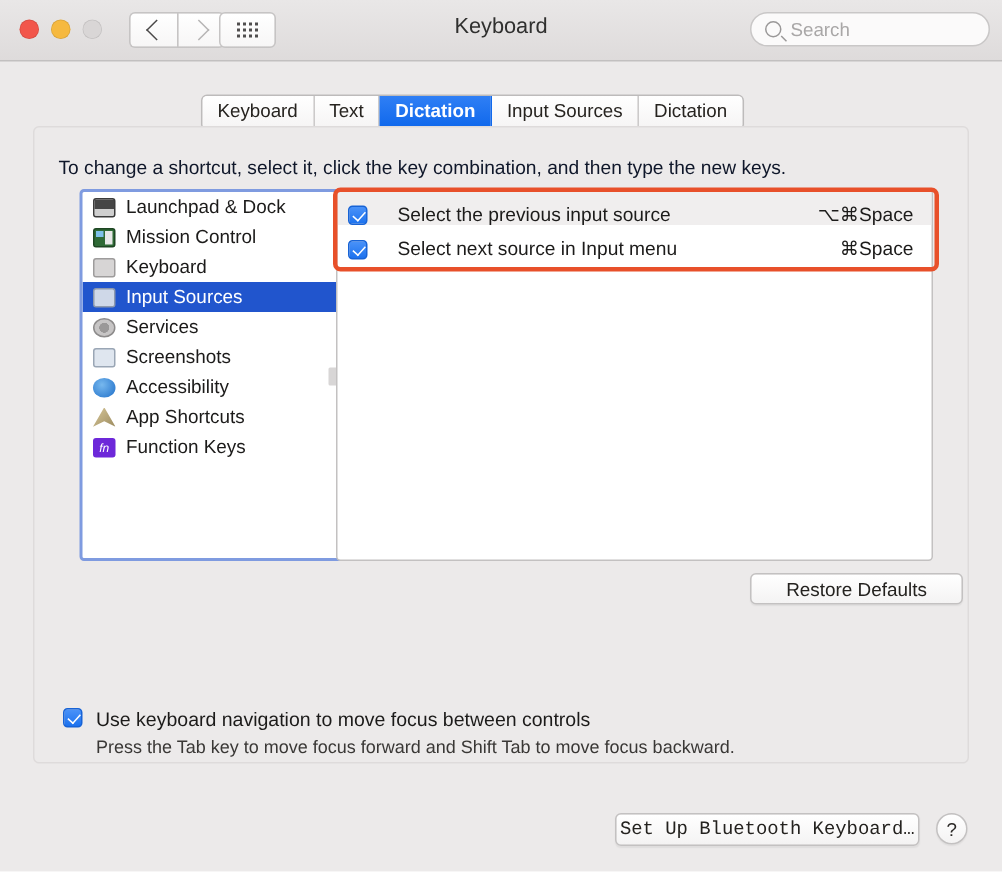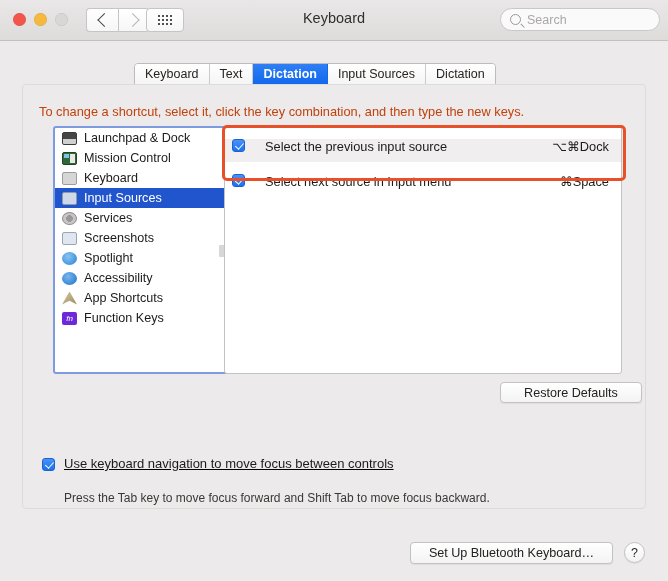--- a/index.html
+++ b/index.html
@@ -157,21 +157,21 @@
     background: #eceaea;
     border: 1px solid #dedbdb;
     border-radius: 4px;
     box-sizing: border-box;
   }
 
   #instruction {
     position: absolute;
     left: 39px; top: 104px;
     font-size: 12.8px;
-    color: #c2410c;
+    color: #0f172a;
     white-space: nowrap;
   }
 
   
   #sidebar {
     position: absolute;
     left: 53px; top: 126px;
     width: 204px; height: 248px;
     background: #ffffff;
     border: 2px solid #7f9be0;
@@ -228,26 +228,25 @@
     width: 398px; height: 248px;
     background: #ffffff;
     border: 1px solid #c3c1c1;
     border-radius: 3px;
     box-sizing: border-box;
     overflow: hidden;
   }
   .sc-row {
     height: 23px;
     display: flex;
-    align-items: flex-start;
+    align-items: flex-end;
     padding: 0 12px 0 7px;
     box-sizing: border-box;
     font-size: 12.8px;
     color: #1c1b1a;
-    margin-top: 12px;
   }
   .sc-row.alt { background: #f0eeee; }
   .sc-label { flex: 1; margin-left: 20px; }
   .sc-key { font-size: 12.8px; color: #1c1b1a; white-space: nowrap; }
 
   .checkbox {
     width: 13px; height: 13px;
     flex: none;
     border-radius: 3px;
     background: linear-gradient(to bottom, #4a92f8, #1c72ef);
@@ -284,43 +283,42 @@
     border-radius: 4px;
     box-sizing: border-box;
     font-size: 12.6px;
     color: #24221f;
     display: flex;
     align-items: center;
     justify-content: center;
     box-shadow: 0 1px 1px rgba(0,0,0,0.06);
   }
   #restore-defaults { left: 500px; top: 382px; width: 142px; height: 21px; }
-  #setup-bluetooth  { left: 410px; top: 542px; width: 203px; height: 22px; }
+  #setup-bluetooth  { left: 410px; top: 542px; width: 203px; height: 22px; font-family: Liberation Mono, monospace; }
 
   #help-button {
     position: absolute;
     left: 624px; top: 542px;
     width: 21px; height: 21px;
     border-radius: 50%;
     background: linear-gradient(to bottom, #ffffff, #f4f3f3);
     border: 1px solid #c3c1c1;
     box-sizing: border-box;
     display: flex; align-items: center; justify-content: center;
     font-size: 12.5px;
     color: #2a2826;
     box-shadow: 0 1px 1px rgba(0,0,0,0.06);
   }
 
   
   #kbnav-row {
     position: absolute;
-    left: 42px; top: 456px;
-    display: flex;
-    align-items: flex-end;
-    text-decoration: underline;
+    left: 42px; top: 472px;
+    display: flex;
+    align-items: flex-start;
   }
   #kbnav-label {
     margin-left: 9px;
     font-size: 13px;
     color: #1c1b1a;
   }
   #kbnav-hint {
     position: absolute;
     left: 64px; top: 491px;
     font-size: 12px;
@@ -402,44 +400,40 @@
     </div>
     <div class="sb-item">
       <span class="sb-icon ic-services"></span>
       <span class="sb-label">Services</span>
     </div>
     <div class="sb-item">
       <span class="sb-icon ic-screenshot"></span>
       <span class="sb-label">Screenshots</span>
     </div>
     <div class="sb-item">
-      <span class="sb-icon ic-spotlight"></span>
-      <span class="sb-label">Spotlight</span>
-    </div>
-    <div class="sb-item">
       <span class="sb-icon ic-accessibility"></span>
       <span class="sb-label">Accessibility</span>
     </div>
     <div class="sb-item">
       <span class="sb-icon ic-appshortcut"></span>
       <span class="sb-label">App Shortcuts</span>
     </div>
     <div class="sb-item">
       <span class="sb-icon ic-fnkeys">fn</span>
       <span class="sb-label">Function Keys</span>
     </div>
   </div>
 
   <div class="splitter"></div>
 
   <div id="shortcuts">
     <div class="sc-row alt">
       <span class="checkbox"></span>
       <span class="sc-label">Select the previous input source</span>
-      <span class="sc-key">⌥⌘Dock</span>
+      <span class="sc-key">⌥⌘Space</span>
     </div>
     <div class="sc-row">
       <span class="checkbox"></span>
       <span class="sc-label">Select next source in Input menu</span>
       <span class="sc-key">⌘Space</span>
     </div>
   </div>
 
   <div id="annotation"></div>
 

